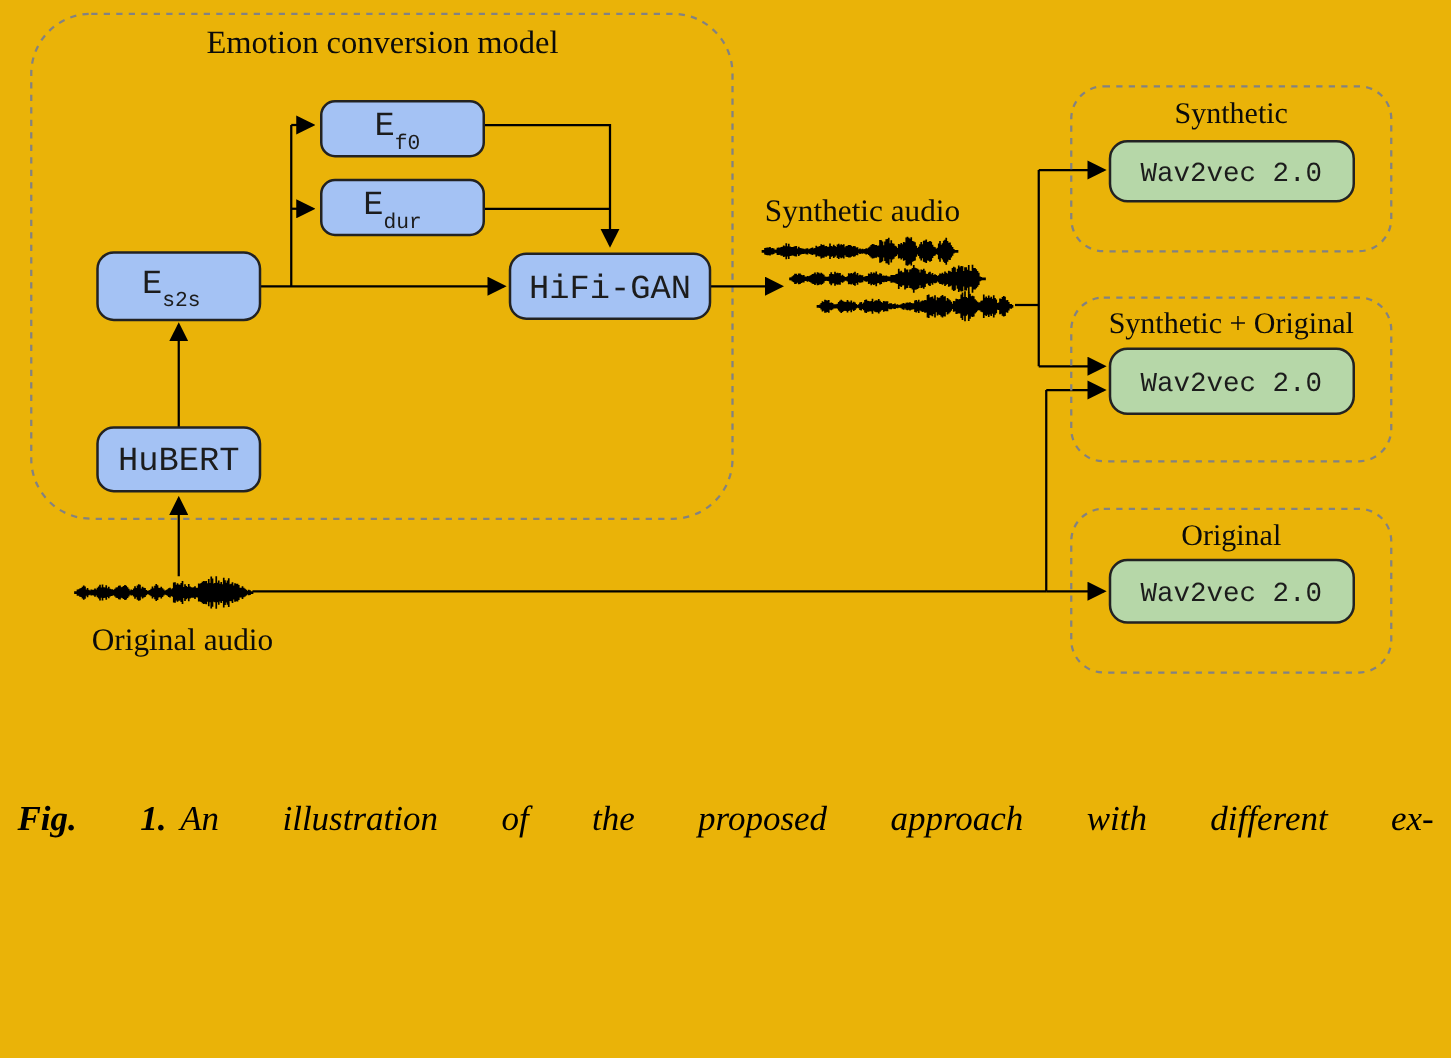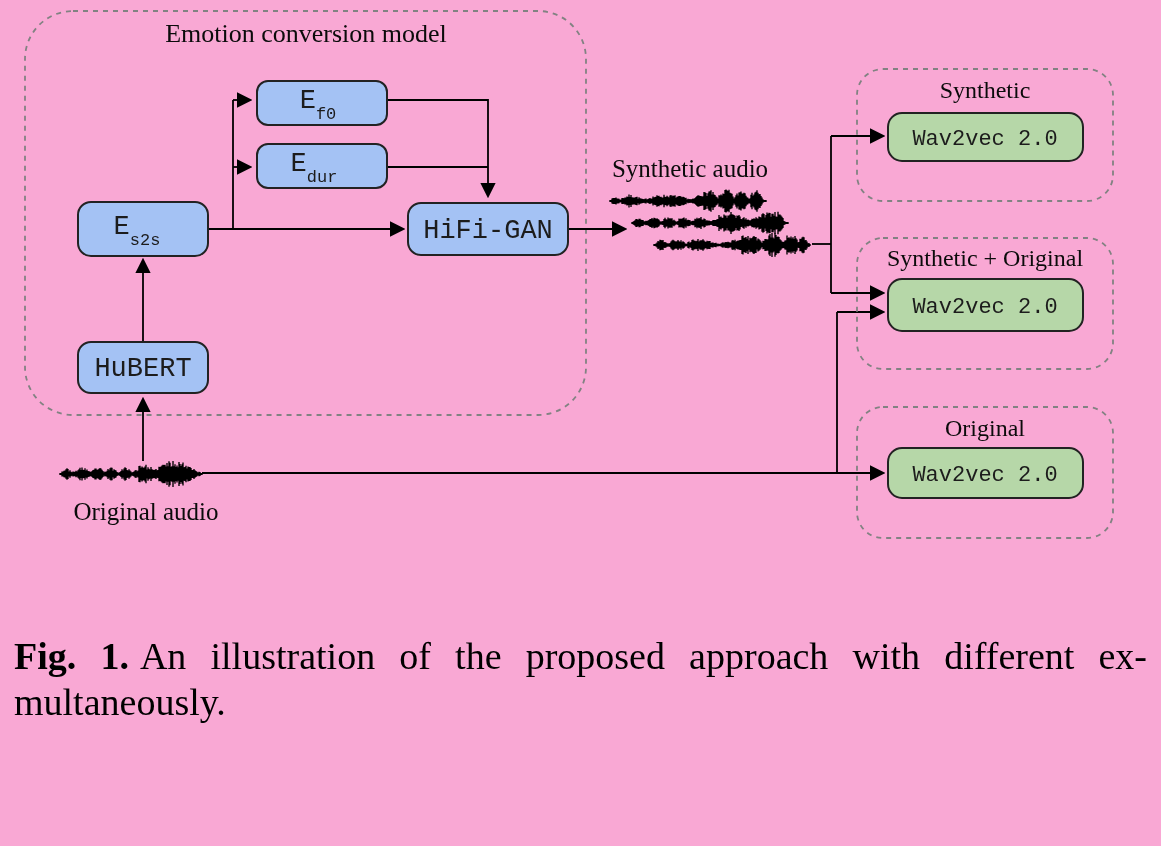--- a/index.html
+++ b/index.html
@@ -1,27 +1,27 @@
 <!DOCTYPE html>
 <html><head>
 <meta charset="utf-8">
 <style>
   html,body{margin:0;padding:0;background:#ffffff;}
-  #page{position:relative;width:1161px;height:846px;background:#f9a8d4;overflow:hidden;
+  #page{position:relative;width:1161px;height:846px;background:#eab308;overflow:hidden;
         font-family:"Liberation Serif",serif;}
   svg{display:block;}
   .node{stroke:#222222;stroke-width:2;}
   .container{fill:none;stroke:#828282;stroke-width:1.8;stroke-dasharray:5 5;}
   .edge{fill:none;stroke:#000000;stroke-width:1.8;}
   .wave{fill:none;stroke:#000000;stroke-width:1.35;}
   .mono{font-family:"Liberation Mono","DejaVu Sans Mono",monospace;fill:#1c1c1c;}
   .slabel{font-family:"Liberation Serif","DejaVu Serif",serif;fill:#0b0b0b;}
   .caption{position:absolute;left:14px;top:633px;width:1133px;
            font-family:"Liberation Serif","DejaVu Serif",serif;
-           font-size:38px;line-height:46px;color:#000000;}
+           font-size:28px;line-height:46px;color:#000000;font-style:italic;}
   .cap-line{white-space:nowrap;}
   .cap-just{text-align:justify;text-align-last:justify;white-space:normal;}
   .cap-bold{font-weight:bold;margin-right:11px;}
 </style>
 </head>
 <body>
 
 <div id="page">
 
   <svg width="1161" height="560" viewBox="0 0 1161 560">
@@ -113,16 +113,15 @@
     <g>
       <rect class="container" x="857" y="407" width="256" height="131" rx="26"></rect>
       <text class="slabel" x="985" y="436" font-size="24" text-anchor="middle">Original</text>
       <rect class="node" x="888" y="448" width="195" height="50" rx="14" fill="#b6d7a8"></rect>
       <text class="mono" x="985" y="481" font-size="22" text-anchor="middle">Wav2vec 2.0</text>
     </g>
   </svg>
 
   <div class="caption">
     <div class="cap-line cap-just"><span class="cap-bold">Fig. 1.</span><span>An illustration of the proposed approach with different ex-</span></div>
-    <div class="cap-line">multaneously.</div>
   </div>
 
 </div>
 
 </body></html>

